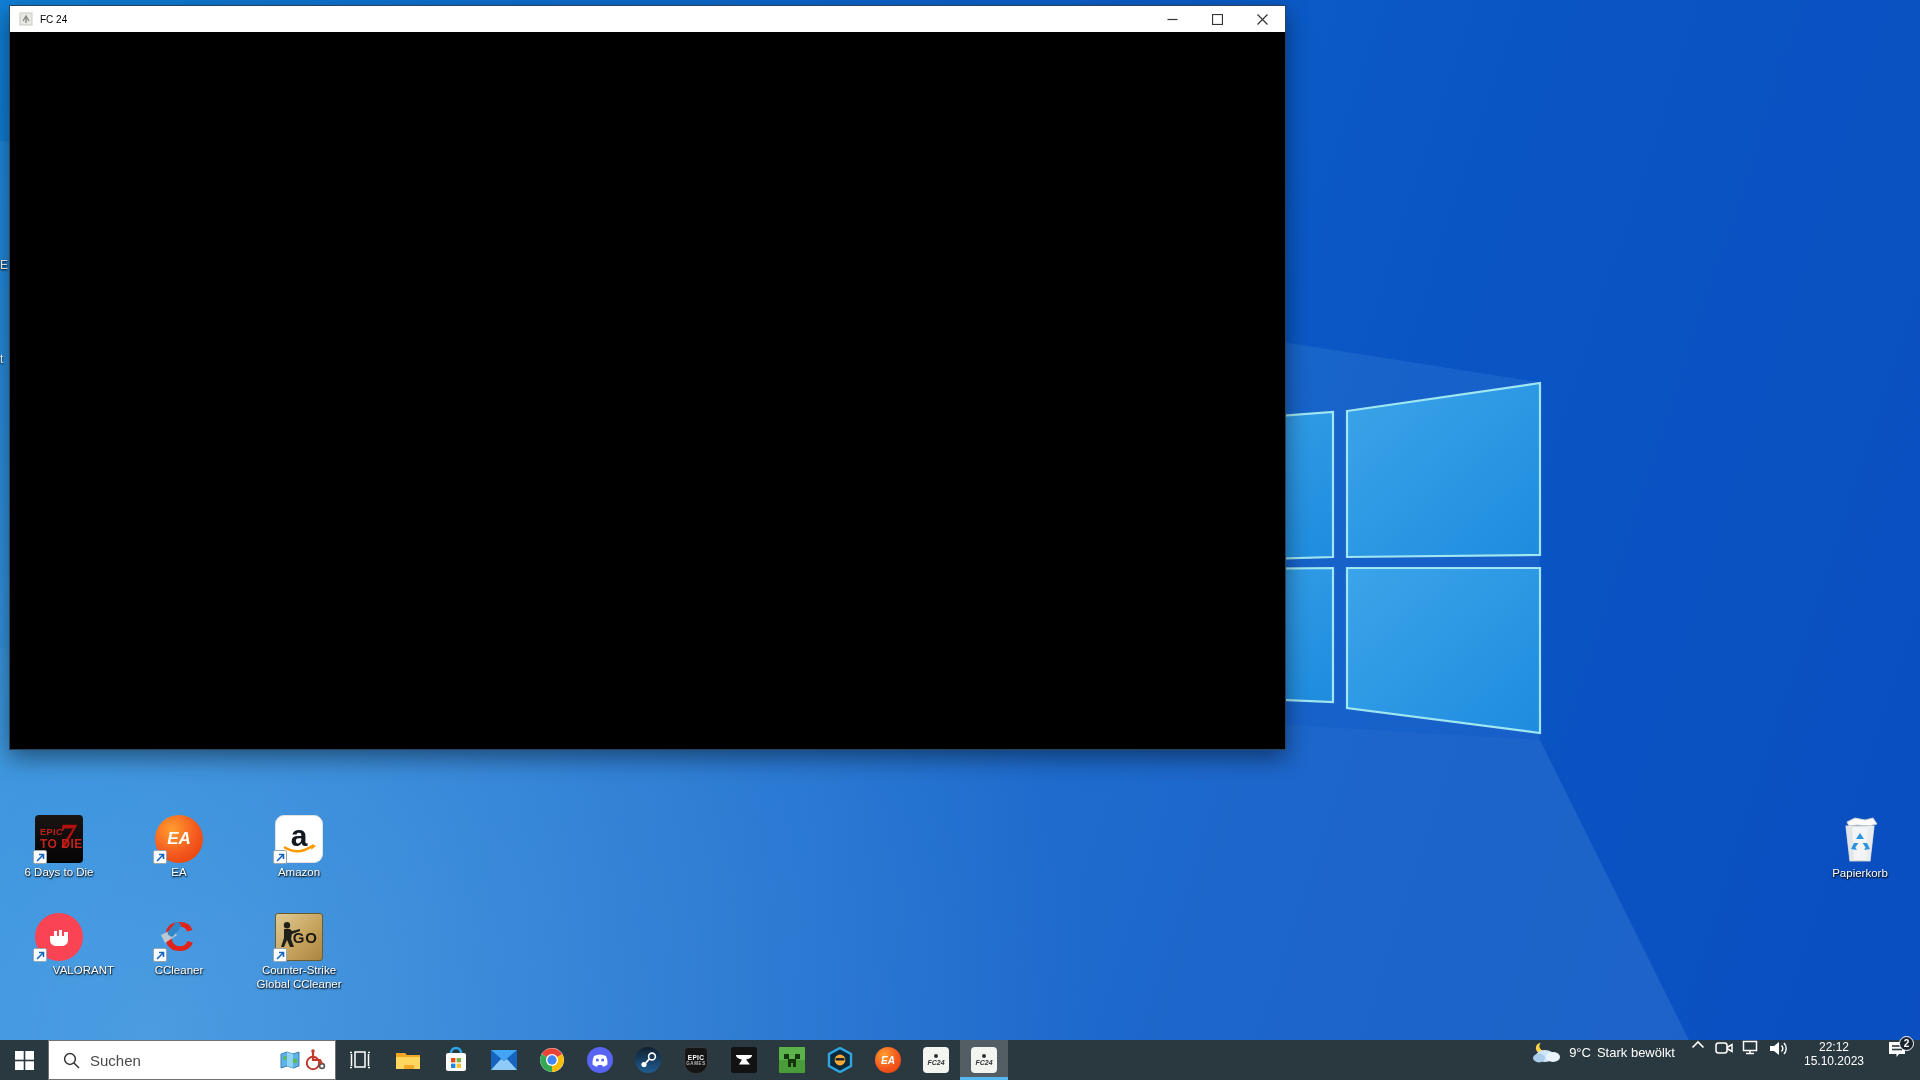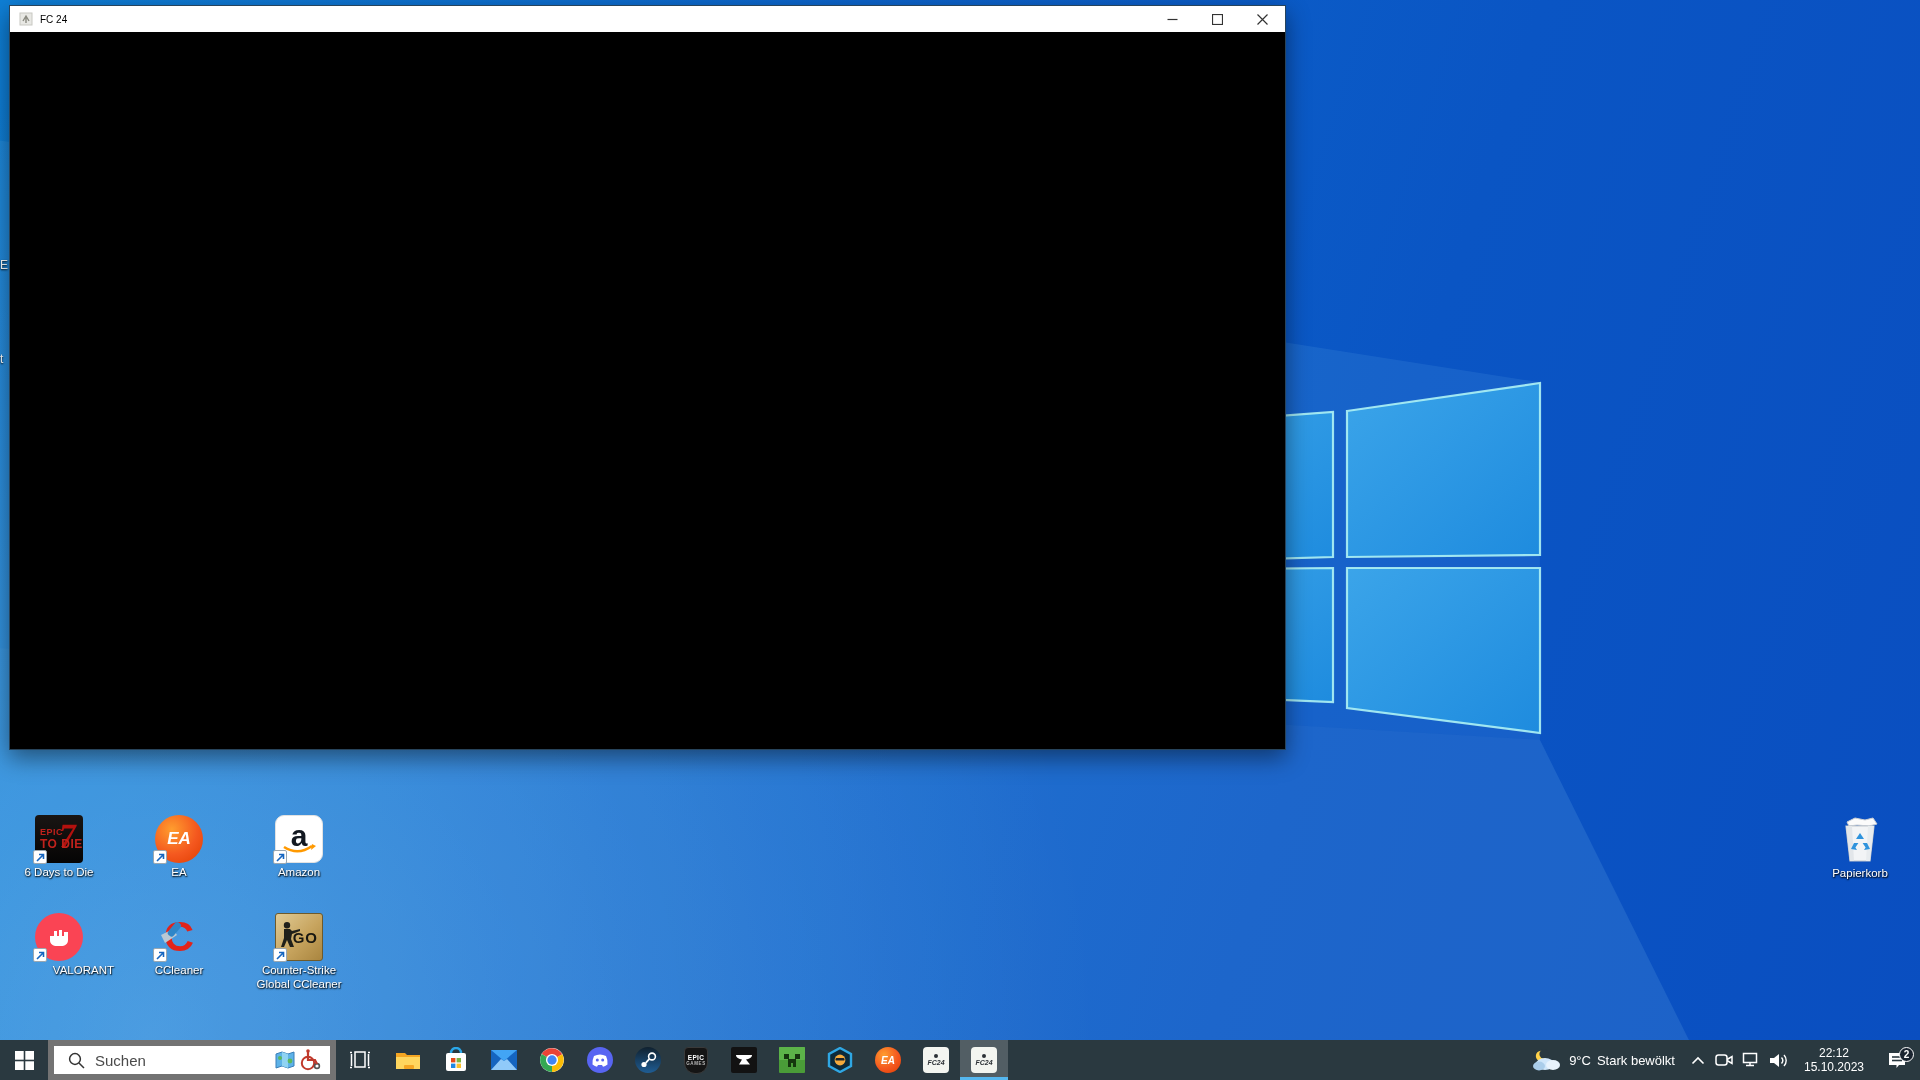--- a/index.html
+++ b/index.html
@@ -69,32 +69,32 @@
 
   
   .taskbar {
     position:absolute; left:0; bottom:0; width:1920px; height:40px;
     background:#2a3940; display:flex; align-items:stretch; z-index:50;
   }
   .tb-btn { width:48px; display:flex; align-items:center; justify-content:center; cursor:pointer; position:relative; flex:none; }
   .tb-app.active { background:rgba(255,255,255,.19); }
   .tb-app.active::after { content:""; position:absolute; left:0; right:0; bottom:0; height:3px; background:#55b7ef; }
   .search-box {
-    width:288px; flex:none; background:#fff; border:6px solid #737373;
+    width:288px; flex:none; background:#fff; border:1px solid #737373;
     display:flex; align-items:center; cursor:text; position:relative;
   }
   .search-box input {
     border:none; outline:none; flex:1; font-size:15px; color:#3b3b3b; min-width:0;
     font-family:"Liberation Sans",sans-serif; background:transparent;
   }
   .search-box input::placeholder { color:#4a4a4a; opacity:1; }
   .sh-wrap { display:flex; align-items:center; gap:2px; margin-right:8px; }
   .mag { margin:0 10px 0 14px; flex:none; }
 
-  .tray { margin-left:auto; display:flex; align-items:center; }
+  .tray { margin-left:auto; display:flex; align-items:flex-start; }
   .tray-item { display:flex; align-items:center; justify-content:center; cursor:pointer; color:#fff; }
   .weather { gap:7px; padding:0 11px; }
   .weather-txt { font-size:13px; color:#fff; white-space:nowrap; display:flex; gap:6px; }
   .t-chevron { width:24px; } .t-meet { width:27px; } .t-net { width:27px; } .t-vol { width:30px; }
   .t-clock { width:80px; flex-direction:column; font-size:12px; line-height:14px; text-align:center; }
   .t-notif { width:46px; position:relative; }
   .notif-badge {
     position:absolute; right:6px; bottom:7px; width:15px; height:15px; border-radius:50%;
     background:#1a2430; border:1px solid #fff; color:#fff; font-size:10px; font-weight:700;
     display:flex; align-items:center; justify-content:center;

